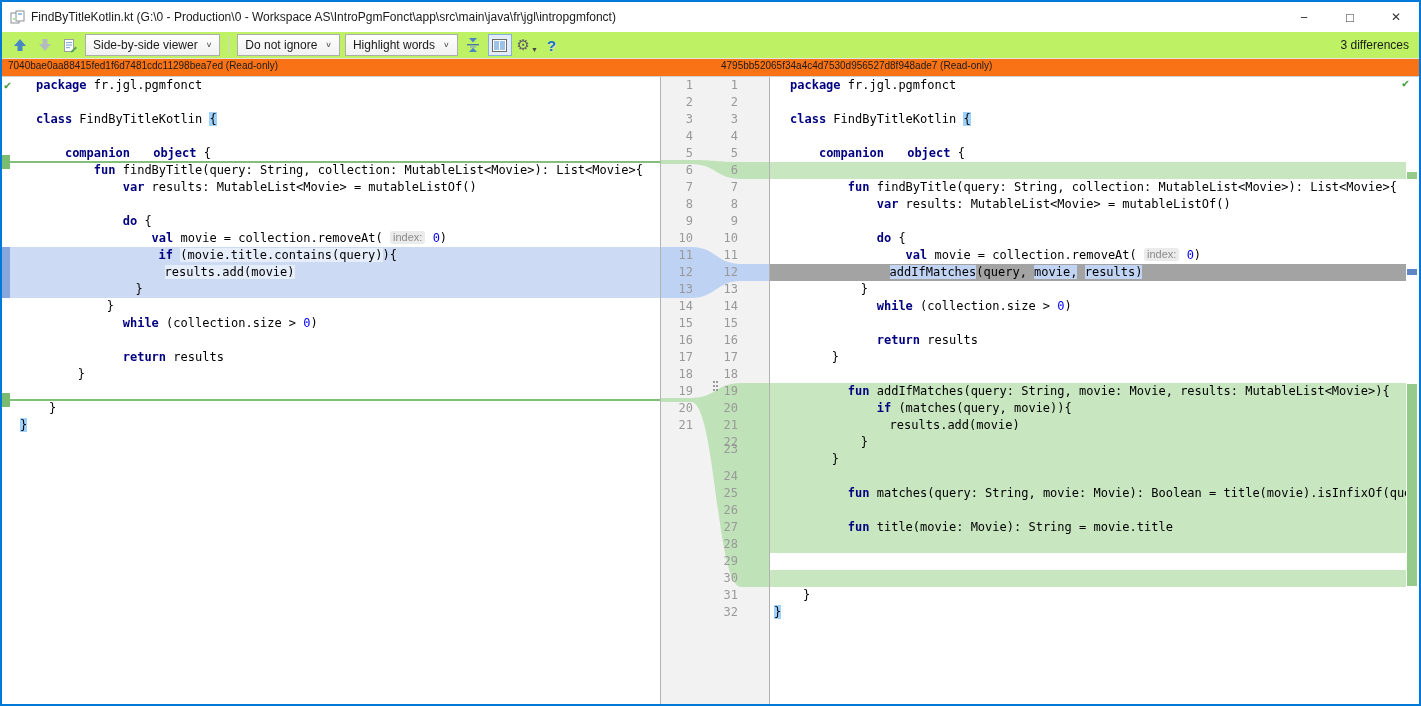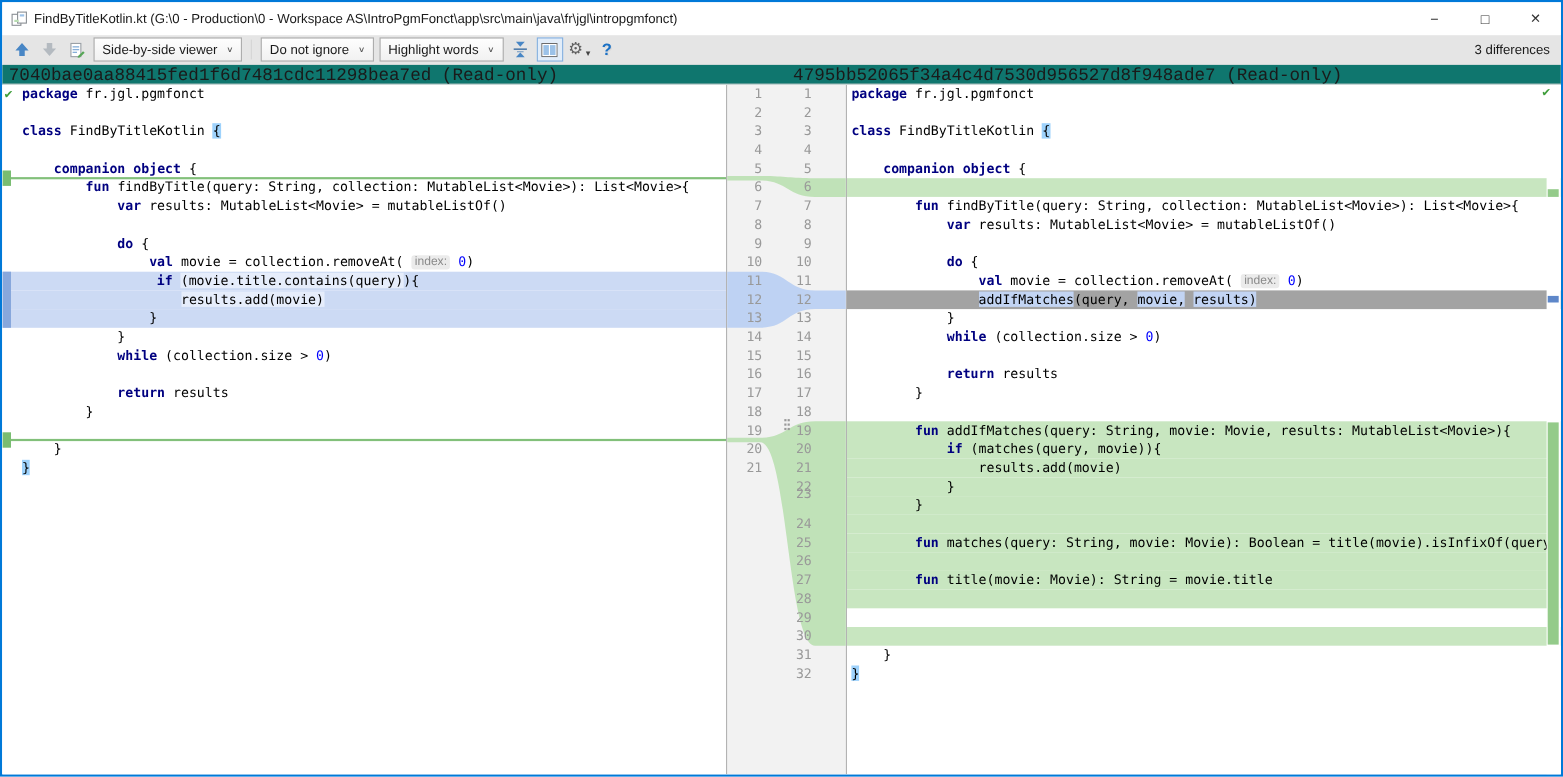--- a/index.html
+++ b/index.html
@@ -9,54 +9,54 @@
 
   
   .titlebar { height:30px; display:flex; align-items:center; background:#fff; flex:0 0 auto; }
   .title-icon { margin:0 6px 0 8px; display:inline-flex; }
   .title-text { font-size:12px; color:#1a1a1a; white-space:nowrap; }
   .win-controls { margin-left:auto; display:flex; height:30px; }
   .win-btn { width:46px; height:30px; display:flex; align-items:center; justify-content:center; font-size:13px; color:#333; cursor:default; }
   .win-btn.close { font-size:12px; }
 
   
-  .toolbar { height:27px; background:#e5e5e5; display:flex; align-items:center; padding:0 8px; gap:5px; border-bottom:1px solid #e3e3e3; flex:0 0 auto; }
+  .toolbar { height:27px; background:#bef264; display:flex; align-items:center; padding:0 8px; gap:5px; border-bottom:1px solid #e3e3e3; flex:0 0 auto; }
   .tb-icon { width:20px; height:20px; display:flex; align-items:center; justify-content:center; }
   .combo { height:22px; background:linear-gradient(#fefefe,#f1f1f1); border:1px solid #adadad; display:flex; align-items:center; padding:0 7px; font-size:12px; color:#1a1a1a; gap:8px; white-space:nowrap; }
   .combo .chev { font-size:9px; color:#555; transform:scaleY(0.8); }
   .tb-sep { width:1px; height:18px; background:#d4d4d4; margin:0 3px; }
   .panes-btn { width:24px; height:22px; border:1px solid #84aede; background:#e2edf9; display:flex; align-items:center; justify-content:center; }
   .gear-wrap { display:flex; align-items:flex-end; }
   .gear { font-size:15px; color:#616161; line-height:20px; }
   .gear-caret { font-size:7px; color:#444; margin-left:1px; margin-bottom:2px; }
   .help { color:#1a70c4; font-weight:bold; font-size:15px; text-shadow:1px 1px 0 #d9d9d9; margin-left:4px; }
   .tb-spacer { flex:1; }
   .diff-count { font-size:12px; color:#1a1a1a; margin-right:2px; white-space:nowrap; }
 
   
-  .pane-headers { height:18px; background:#0f766e; border-bottom:1px solid #cfcfcf; position:relative; font-size:16px; color:#1a1a1a; flex:0 0 auto;font-family:Liberation Mono, monospace; }
+  .pane-headers { height:18px; background:#f97316; border-bottom:1px solid #cfcfcf; position:relative; font-size:10px; color:#1a1a1a; flex:0 0 auto; }
   .pane-headers .hdr { position:absolute; top:1px; white-space:nowrap; }
   .hdr-left { left:6px; }
   .hdr-right { left:719px; }
 
   
   .content { flex:1; display:flex; position:relative; background:#fff; overflow:hidden; }
   .editor { position:relative; font-family:"DejaVu Sans Mono",monospace; font-size:12px; overflow:hidden; background:#fff; }
   .ed-left { width:658px; flex:0 0 auto; }
   .gutter { width:110px; flex:0 0 auto; background:#f2f2f2; border-left:1px solid #b3b3b3; border-right:1px solid #b3b3b3; position:relative; }
   .ed-right { flex:1; }
 
   .row { position:absolute; left:0; right:0; height:17px; line-height:17px; white-space:pre; color:#000; }
   .ed-left .row { padding-left:18px; }
   .ed-right .row { padding-left:4px; }
   .bg-chg { background:#ccdaf4; }
   .bg-chgl { background:#a3a3a3; }
   .bg-ins { background:#c8e6c0; }
 
-  .s-kw { color:#000080; font-weight:bold; }
+  .s-kw { color:#000080; font-weight:bold;margin-left:16px; }
   .s-num { color:#0000ff; }
   .s-brace { background:#9ed2fc; }
   .s-w { background:#e6edfb; }
   .s-d { background:#c2d4f3; }
   .s-hint { display:inline-block; height:13px; line-height:13px; border-radius:3px; background:#ebebeb; color:#8a8a8a; font-family:"Liberation Sans",sans-serif; font-size:11px; padding:0 3px; vertical-align:1px; }
 
   .anchor-line { position:absolute; left:8px; right:0; height:2px; background:#82c07a; }
   .edge-mark { position:absolute; left:0; width:8px; }
   .edge-green { background:#79bd71; }
   .edge-blue { background:#87a7dc; }

